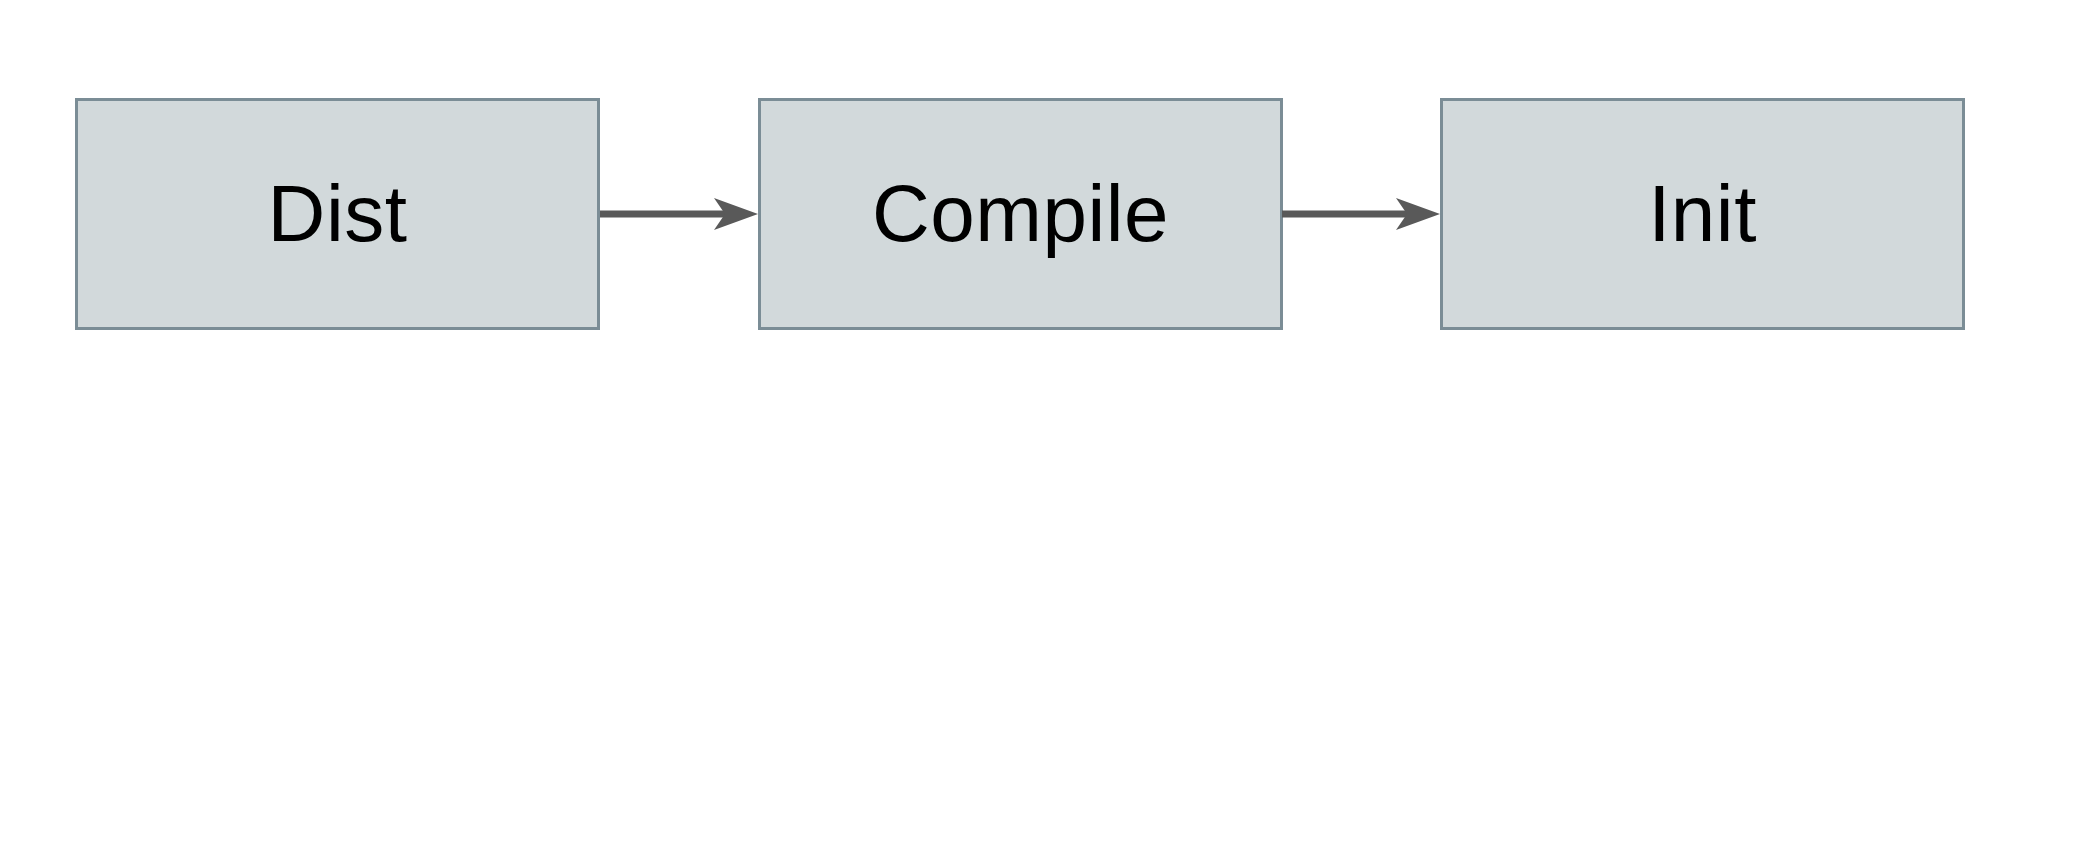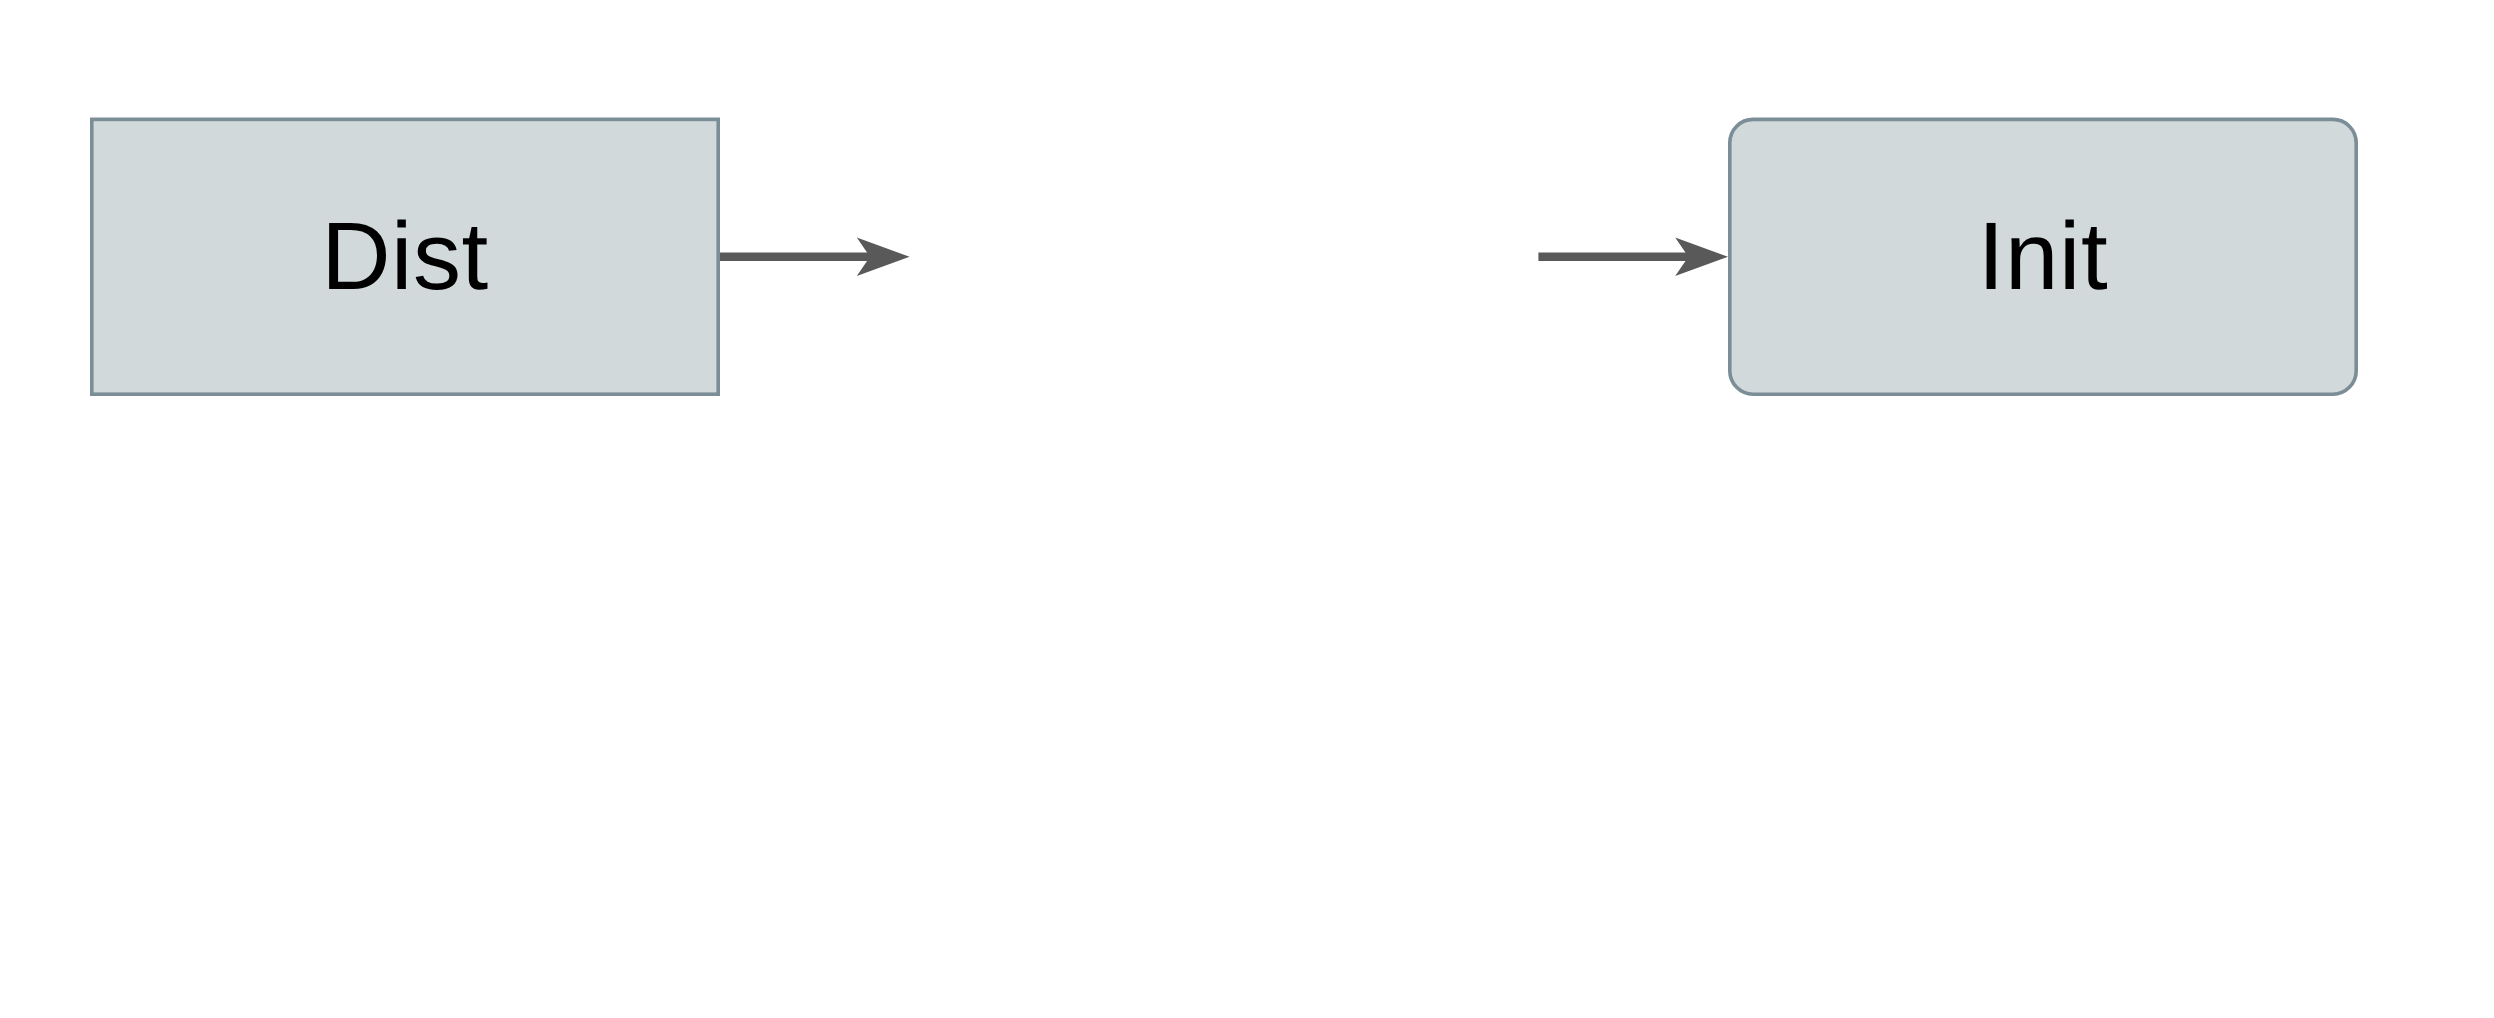--- a/index.html
+++ b/index.html
@@ -32,21 +32,21 @@
   }
   .node .label {
     font-size: 80px;
     line-height: 1;
     color: var(--text-color);
     letter-spacing: 0.5px;
     user-select: none;
   }
   .node-dist    { left: 75px;   top: 98px; }
   .node-compile { left: 758px;  top: 98px; }
-  .node-init    { left: 1440px; top: 98px; border-radius: 21px; }
+  .node-init    { left: 1440px; top: 98px; }
   .node-clean   { left: 758px;  top: 512px; }
 
   .edge {
     position: absolute;
     width: 158px; height: 40px;
     top: 194px;
     overflow: visible;
   }
   .edge-1 { left: 600px; }
   .edge-2 { left: 1282px; }
@@ -60,20 +60,23 @@
 
   <div class="node node-dist">
     <span class="label">Dist</span>
   </div>
 
   <svg class="edge edge-1" viewBox="0 0 158 40">
     <line x1="0" y1="20" x2="126" y2="20"></line>
     <polygon points="158,20 114,4 125,20 114,36"></polygon>
   </svg>
 
+  <div class="node node-compile">
+    <span class="label">Compile</span>
+  </div>
 
   <svg class="edge edge-2" viewBox="0 0 158 40">
     <line x1="0" y1="20" x2="126" y2="20"></line>
     <polygon points="158,20 114,4 125,20 114,36"></polygon>
   </svg>
 
   <div class="node node-init">
     <span class="label">Init</span>
   </div>
 

